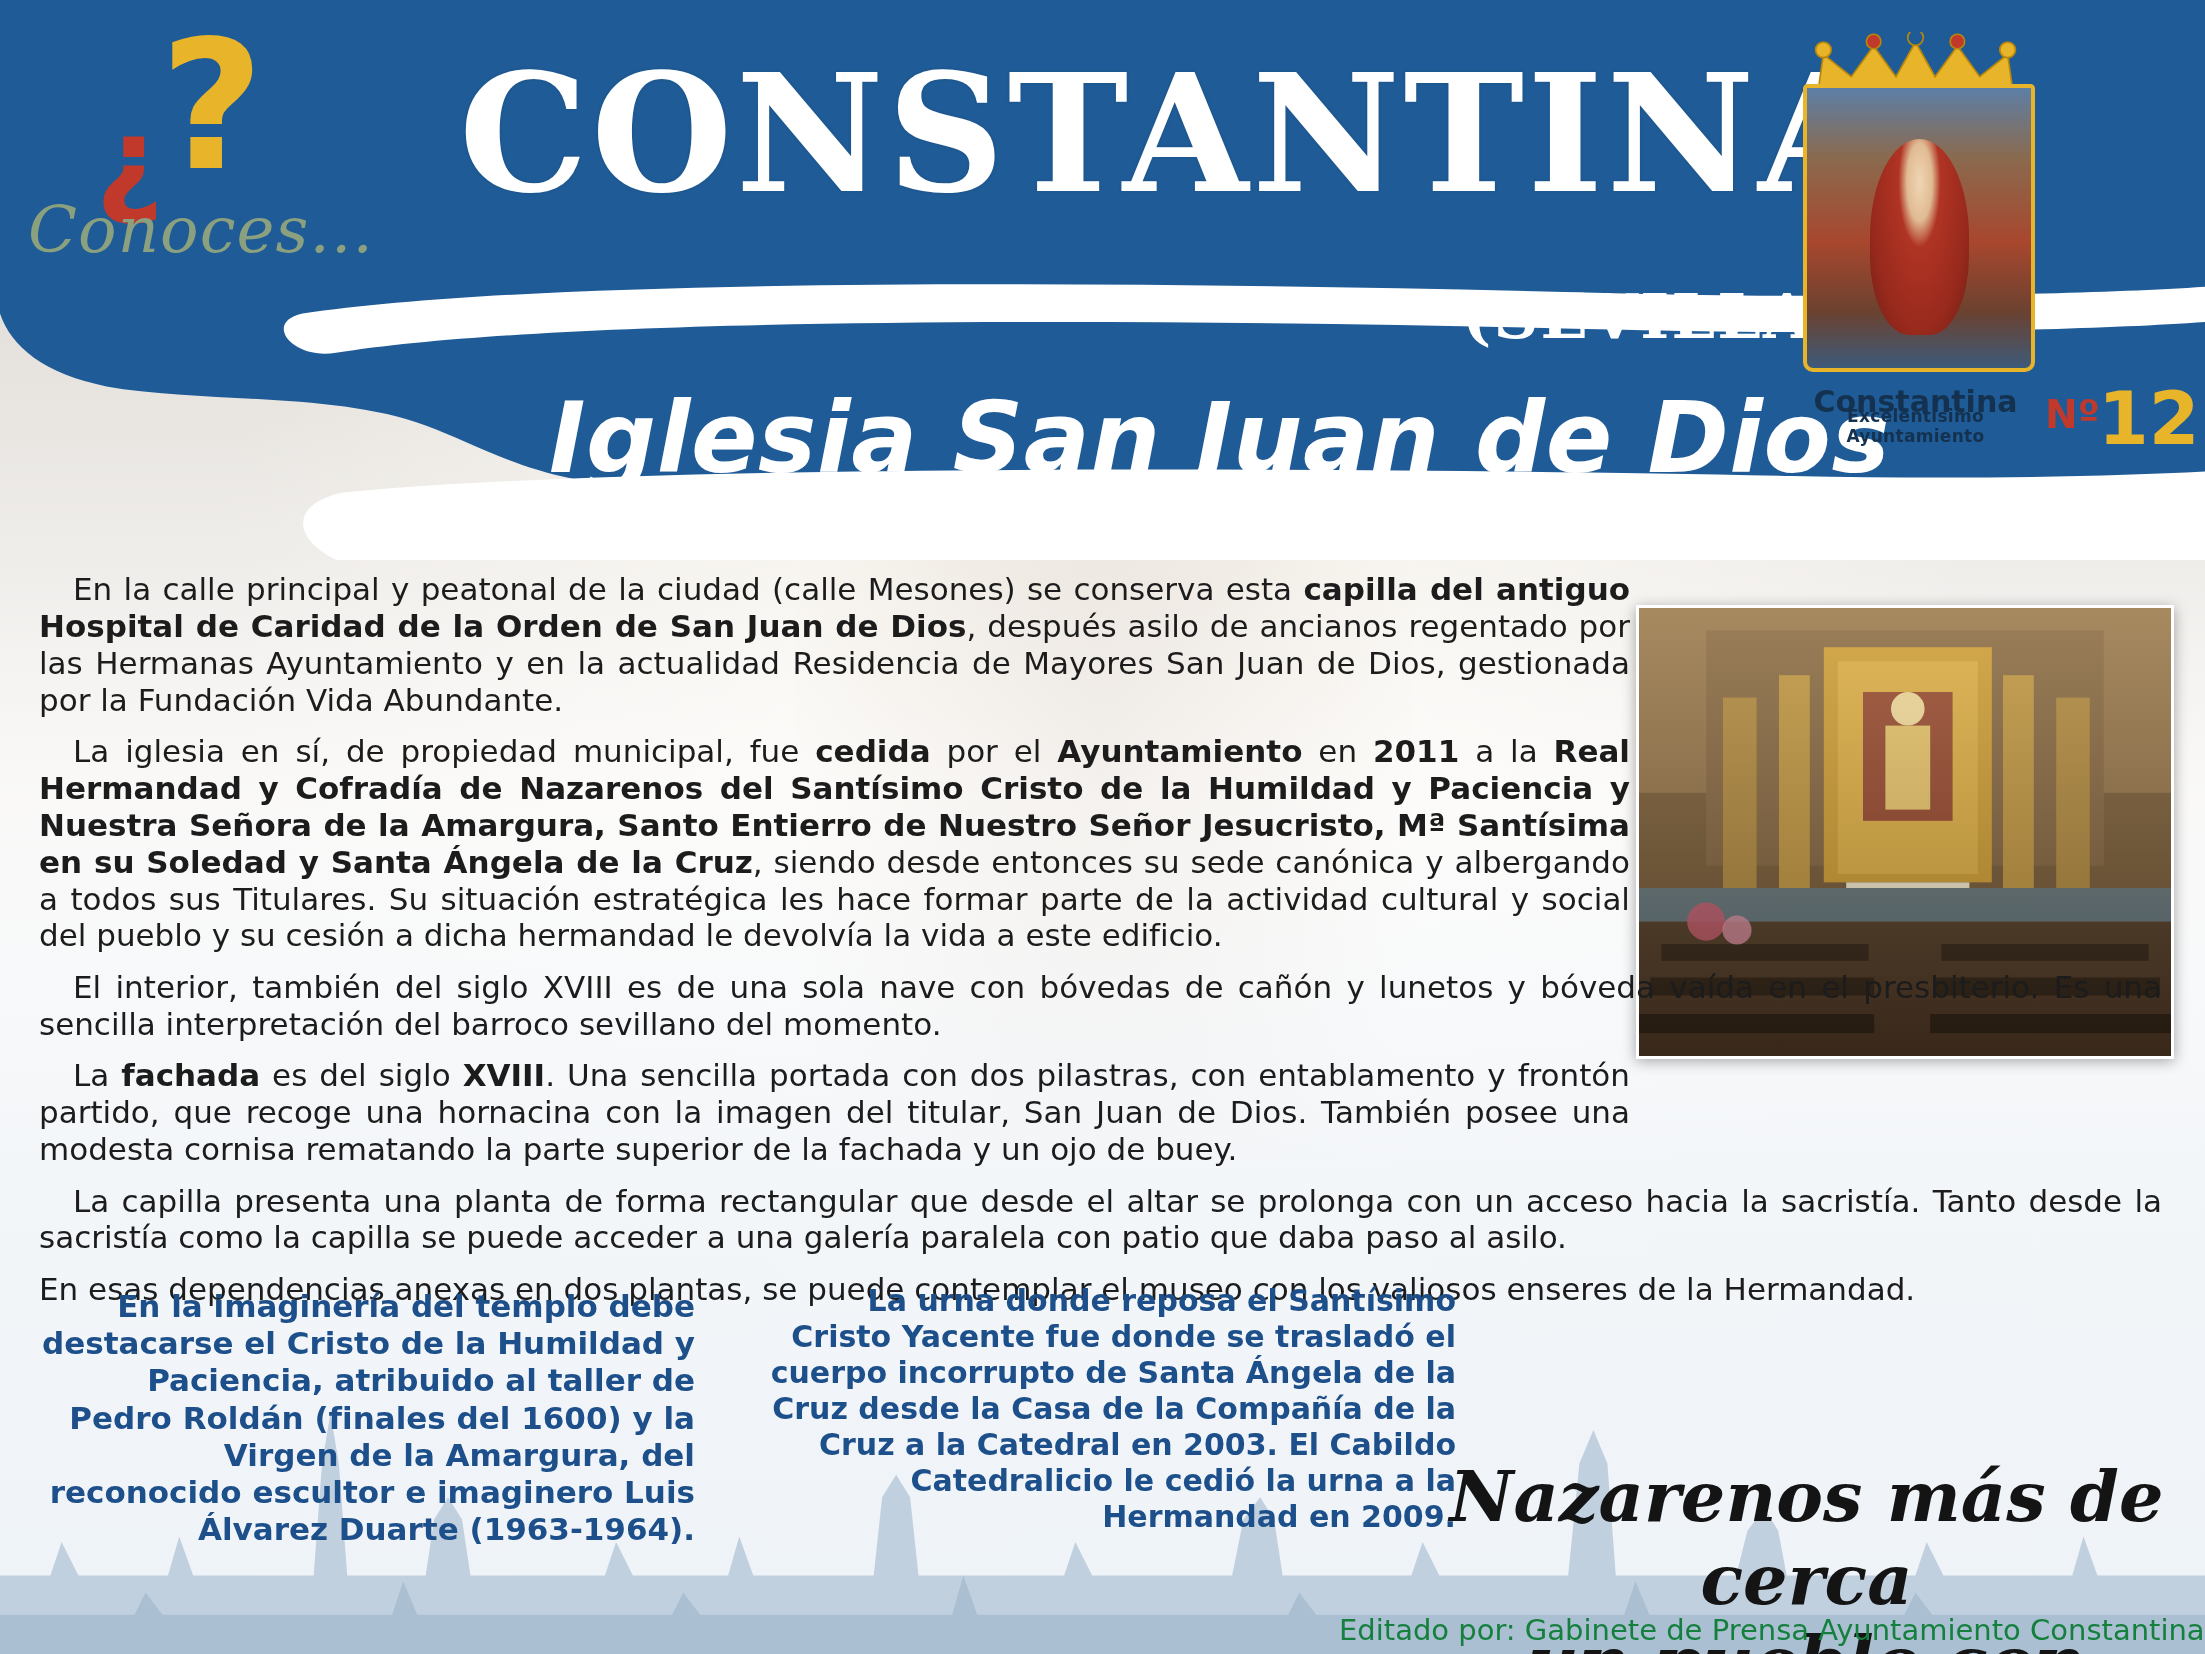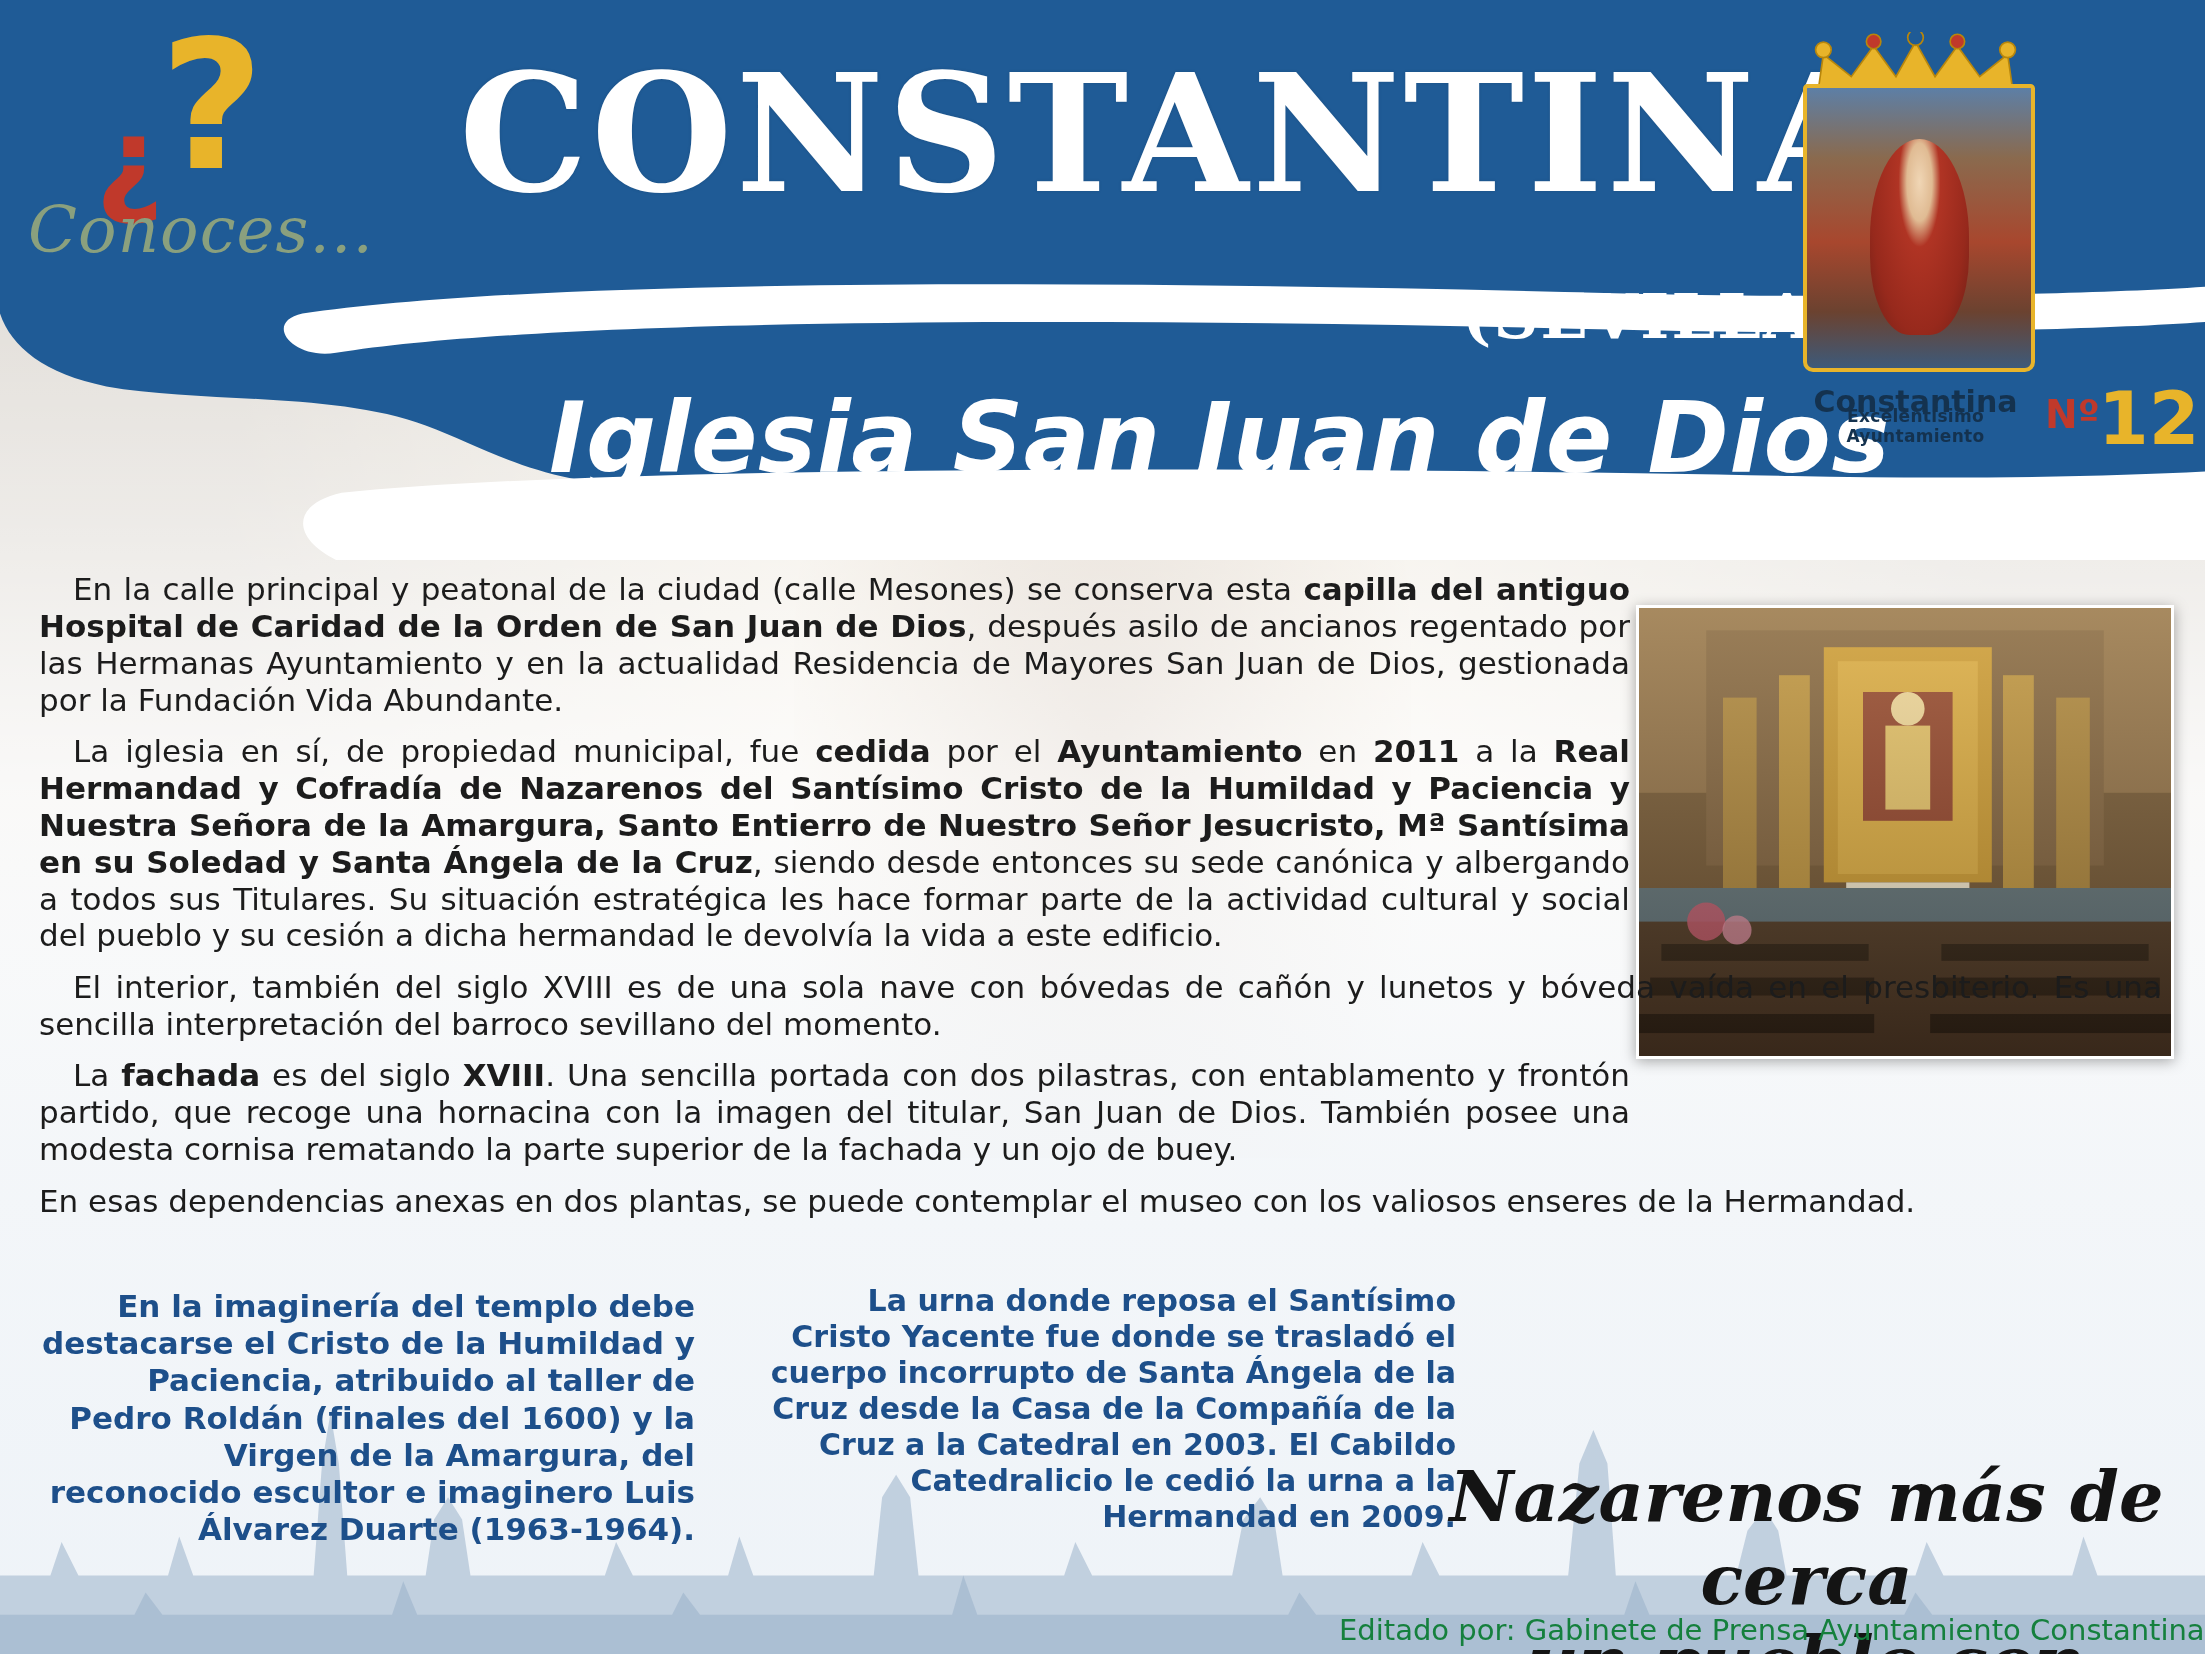--- a/index.html
+++ b/index.html
@@ -396,20 +396,21 @@
     <p class="para narrow">
       <span>En la calle principal y peatonal de la ciudad (calle Mesones) se conserva esta </span><b>capilla del antiguo Hospital de Caridad de la Orden de San Juan de Dios</b><span>, después asilo de ancianos regentado por las Hermanas Ayuntamiento y en la actualidad Residencia de Mayores San Juan de Dios, gestionada por la Fundación Vida Abundante.</span>
     </p>
     <p class="para narrow">
       <span>La iglesia en sí, de propiedad municipal, fue </span><b>cedida</b><span> por el </span><b>Ayuntamiento</b><span> en </span><b>2011</b><span> a la </span><b>Real Hermandad y Cofradía de Nazarenos del Santísimo Cristo de la Humildad y Paciencia y Nuestra Señora de la Amargura, Santo Entierro de Nuestro Señor Jesucristo, Mª Santísima en su Soledad y Santa Ángela de la Cruz</b><span>, siendo desde entonces su sede canónica y albergando a todos sus Titulares. Su situación estratégica les hace formar parte de la actividad cultural y social del pueblo y su cesión a dicha hermandad le devolvía la vida a este edificio.</span>
     </p>
     <p class="para full">El interior, también del siglo XVIII es de una sola nave con bóvedas de cañón y lunetos y bóveda vaída en el presbiterio. Es una sencilla interpretación del barroco sevillano del momento.</p>
     <p class="para narrow">
       <span>La </span><b>fachada</b><span> es del siglo </span><b>XVIII</b><span>. Una sencilla portada con dos pilastras, con entablamento y frontón partido, que recoge una hornacina con la imagen del titular, San Juan de Dios. También posee una modesta cornisa rematando la parte superior de la fachada y un ojo de buey.</span>
     </p>
+    <p class="para full">La capilla presenta una planta de forma rectangular que desde el altar se prolonga con un acceso hacia la sacristía. Tanto desde la sacristía como la capilla se puede acceder a una galería paralela con patio que daba paso al asilo.</p>
     <p class="para full noindent">En esas dependencias anexas en dos plantas, se puede contemplar el museo con los valiosos enseres de la Hermandad.</p>
   </div>
 
   <div class="cap cap-left">En la imaginería del templo debe destacarse el Cristo de la Humildad y Paciencia, atribuido al taller de Pedro Roldán (finales del 1600) y la Virgen de la Amargura, del reconocido escultor e imaginero Luis Álvarez Duarte (1963-1964).</div>
   <div class="cap cap-mid">La urna donde reposa el Santísimo Cristo Yacente fue donde se trasladó el cuerpo incorrupto de Santa Ángela de la Cruz desde la Casa de la Compañía de la Cruz a la Catedral en 2003. El Cabildo Catedralicio le cedió la urna a la Hermandad en 2009.</div>
 
   <div class="slogan">
     <div>Nazarenos más de cerca</div>
     <div>un pueblo con identidad</div>
   </div>

